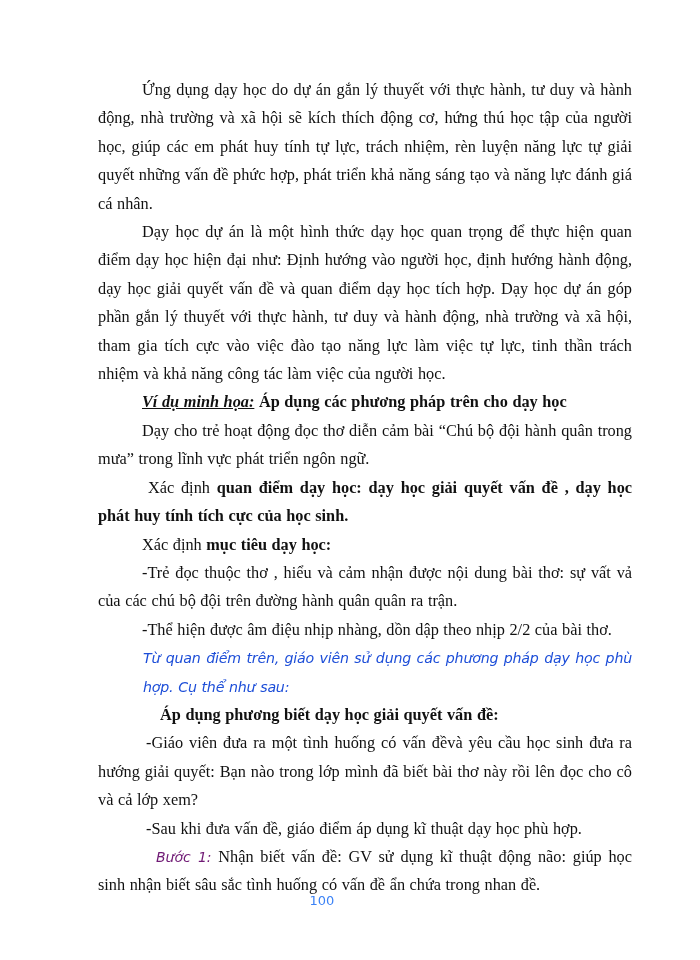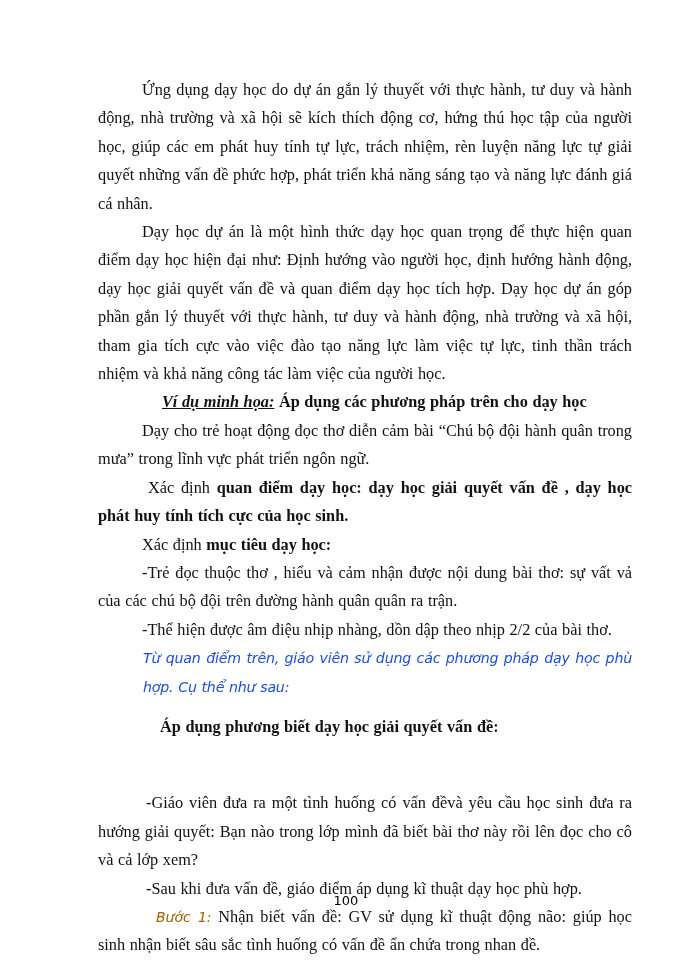--- a/index.html
+++ b/index.html
@@ -26,50 +26,48 @@
       font-size: 16.3px;
       line-height: 28.4px;
       text-align: justify;
       text-align-last: left;
       word-spacing: 0.5px;
     }
     .indent { text-indent: 44px; }
     .indent-big { text-indent: 46px; }
     .indent-heading { text-indent: 62px; }
     .indent-step { text-indent: 58px; }
-    .bold { font-weight: bold; margin-top: 12px; }
+    .bold { font-weight: bold; }
     .italic-underline {
       font-weight: bold;
       font-style: italic;
       text-decoration: underline;
-      margin-left: 20px;
     }
     .sans-italic {
       font-family: "DejaVu Sans", "Liberation Sans", sans-serif;
       font-style: italic;
       font-size: 14.2px;
       color: #1d4ed8;
       letter-spacing: -0.2px;
     }
     .step-label {
       font-family: "DejaVu Sans", "Liberation Sans", sans-serif;
       font-style: italic;
       font-size: 14px;
-      color: #a16207;
+      color: #701a75;
     }
     .page-number {
       position: absolute;
       top: 893px;
       left: 0;
       width: 644px;
       text-align: center;
       font-family: "DejaVu Sans", "Liberation Sans", sans-serif;
       font-size: 13px;
-      color: #000000;
-      padding-left: 24px;
+      color: #3b82f6;
     }
   </style>
 </head>
 <body>
 
 <div class="page">
   <p class="p indent">Ứng dụng dạy học do dự án gắn lý thuyết với thực hành, tư duy và hành động, nhà trường và xã hội sẽ kích thích động cơ, hứng thú học tập của người học, giúp các em phát huy tính tự lực, trách nhiệm, rèn luyện năng lực tự giải quyết những vấn đề phức hợp, phát triển khả năng sáng tạo và năng lực đánh giá cá nhân.</p>
 
   <p class="p indent">Dạy học dự án là một hình thức dạy học quan trọng để thực hiện quan điểm dạy học hiện đại như: Định hướng vào người học, định hướng hành động, dạy học giải quyết vấn đề và quan điểm dạy học tích hợp. Dạy học dự án góp phần gắn lý thuyết với thực hành, tư duy và hành động, nhà trường và xã hội, tham gia tích cực vào việc đào tạo năng lực làm việc tự lực, tinh thần trách nhiệm và khả năng công tác làm việc của người học.</p>
 
@@ -88,21 +86,21 @@
   </p>
 
   <p class="p indent">-Trẻ đọc thuộc thơ , hiểu và cảm nhận được nội dung bài thơ: sự vất vả của các chú bộ đội trên đường hành quân quân ra trận.</p>
 
   <p class="p indent">-Thể hiện được âm điệu nhịp nhàng, dồn dập theo nhịp 2/2 của bài thơ.</p>
 
   <p class="p sans-italic" style="text-indent:45px; padding-left:45px; text-indent:0; line-height:28.4px;">Từ quan điểm trên, giáo viên sử dụng các phương pháp dạy học phù hợp. Cụ thể như sau:</p>
 
   <p class="p bold indent-heading">Áp dụng phương biết dạy học giải quyết vấn đề:</p>
 
-  <p class="p indent" style="text-indent:48px;margin-top:48px;">-Giáo viên đưa ra một tình huống có vấn đềvà yêu cầu học sinh đưa ra hướng giải quyết: Bạn nào trong lớp mình đã biết bài thơ này rồi lên đọc cho cô và cả lớp xem?</p>
+  <p class="p indent" style="text-indent:48px;">-Giáo viên đưa ra một tình huống có vấn đềvà yêu cầu học sinh đưa ra hướng giải quyết: Bạn nào trong lớp mình đã biết bài thơ này rồi lên đọc cho cô và cả lớp xem?</p>
 
   <p class="p indent" style="text-indent:48px;">-Sau khi đưa vấn đề, giáo điểm áp dụng kĩ thuật dạy học phù hợp.</p>
 
   <p class="p indent-step">
     <span class="step-label">Bước 1:</span><span> Nhận biết vấn đề: GV sử dụng kĩ thuật động não: giúp học sinh nhận biết sâu sắc tình huống có vấn đề ẩn chứa trong nhan đề.</span>
   </p>
 </div>
 
 <div class="page-number">100</div>
 

